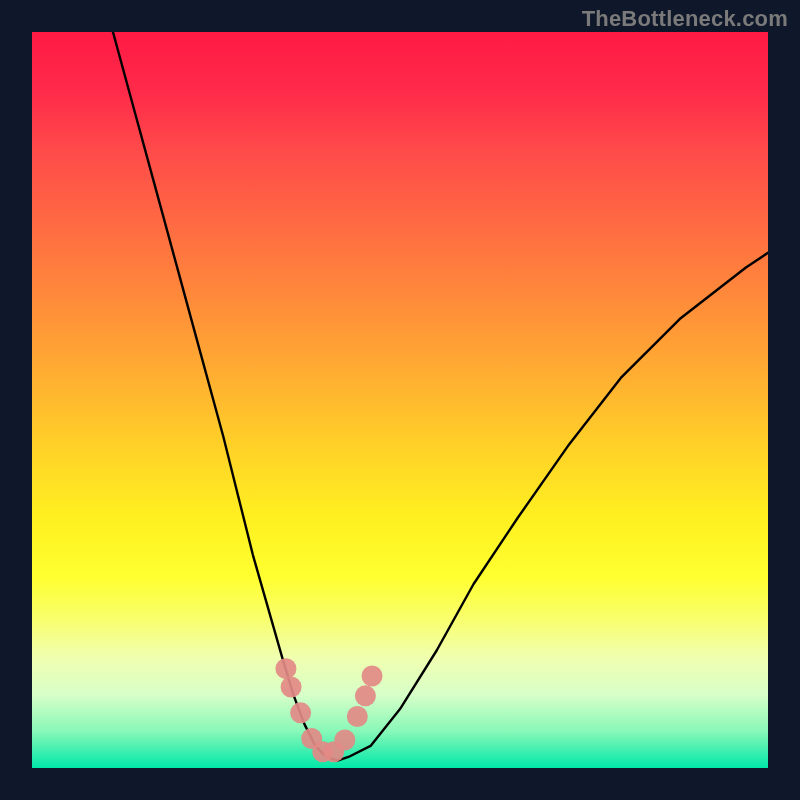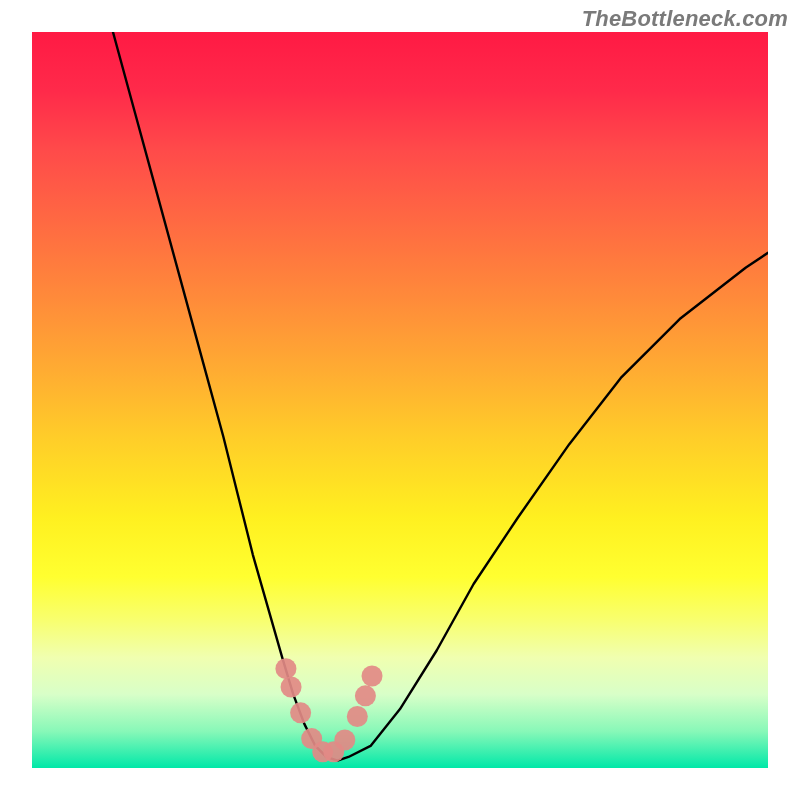--- a/index.html
+++ b/index.html
@@ -1,22 +1,21 @@
 <!DOCTYPE html>
 <html><head>
 <meta charset="utf-8">
 <style>
   * { margin: 0; padding: 0; box-sizing: border-box; }
   html, body { width: 800px; height: 800px; overflow: hidden; background: #000; }
   .frame {
     position: relative;
     width: 800px;
     height: 800px;
-    background: #ffffff;
-    font-style: italic;
+    background: #0f172a;
   }
   .plot-area {
     position: absolute;
     left: 32px;
     top: 32px;
     width: 736px;
     height: 736px;
     background: linear-gradient(to bottom,
       #ff1a44 0%,
       #ff2a4a 8%,

